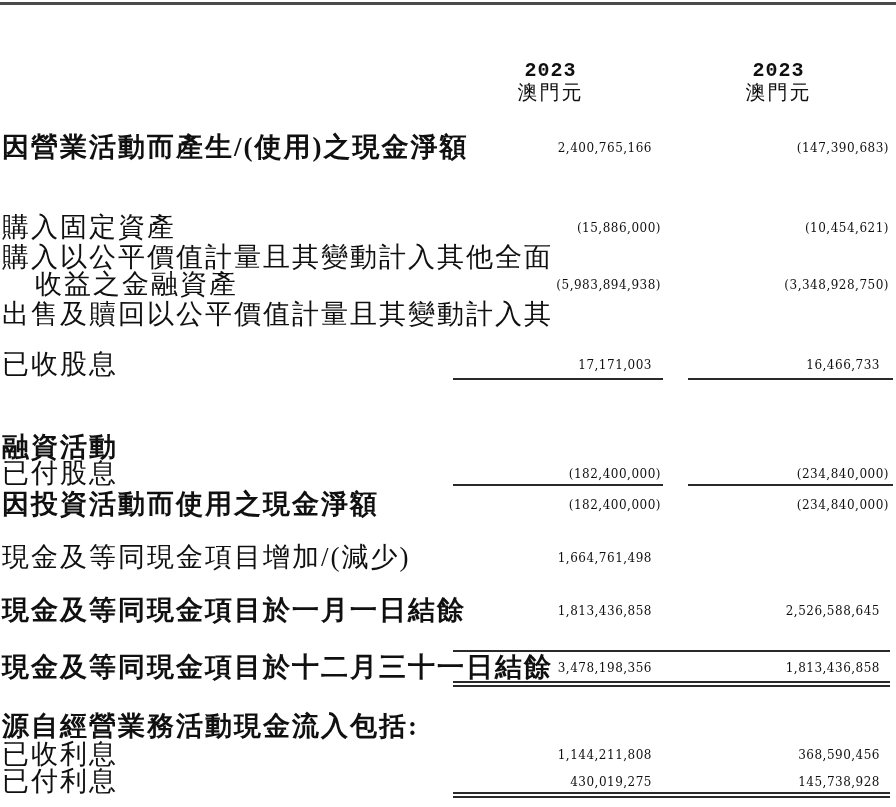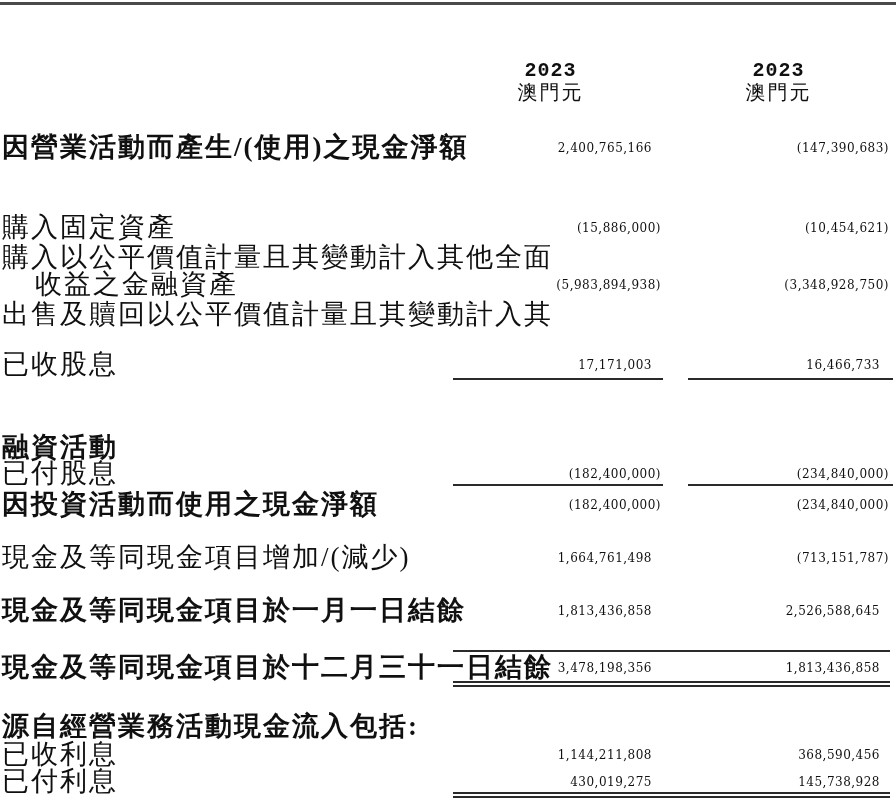--- a/index.html
+++ b/index.html
@@ -94,21 +94,20 @@
   <div class="rule" style="left:688px;top:484px;width:205px"></div>
   <div class="row" style="top:492px">
     <span class="lbl b">因投資活動而使用之現金淨額</span>
     <span class="num c1">(182,400,000)</span>
     <span class="num c2">(234,840,000)</span>
   </div>
 
   <div class="row" style="top:545px">
     <span class="lbl">現金及等同現金項目增加/(減少)</span>
     <span class="num c1" style="padding-right: 9px;">1,664,761,498</span>
-    <span class="num c2">(713,151,787)</span>
   </div>
   <div class="row" style="top:598px">
     <span class="lbl b">現金及等同現金項目於一月一日結餘</span>
     <span class="num c1" style="padding-right: 9px;">1,813,436,858</span>
     <span class="num c2" style="padding-right: 9px;">2,526,588,645</span>
   </div>
   <div class="rule" style="left:453px;top:650px;width:437px"></div>
   <div class="row" style="top:655px">
     <span class="lbl b">現金及等同現金項目於十二月三十一日結餘</span>
     <span class="num c1" style="padding-right: 9px;">3,478,198,356</span>

